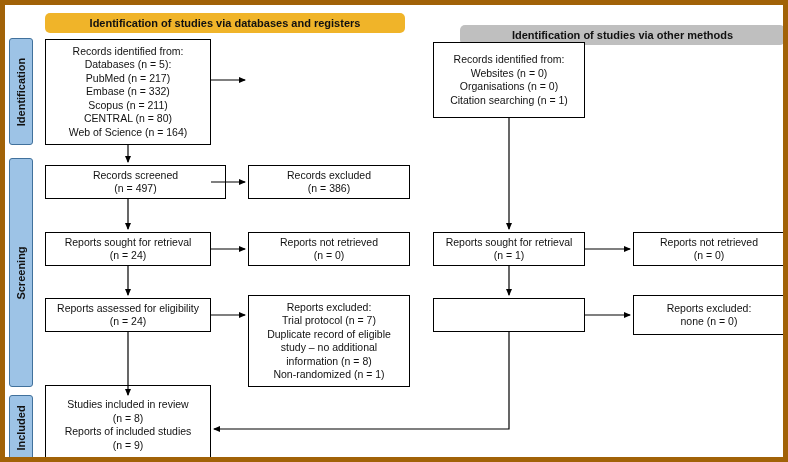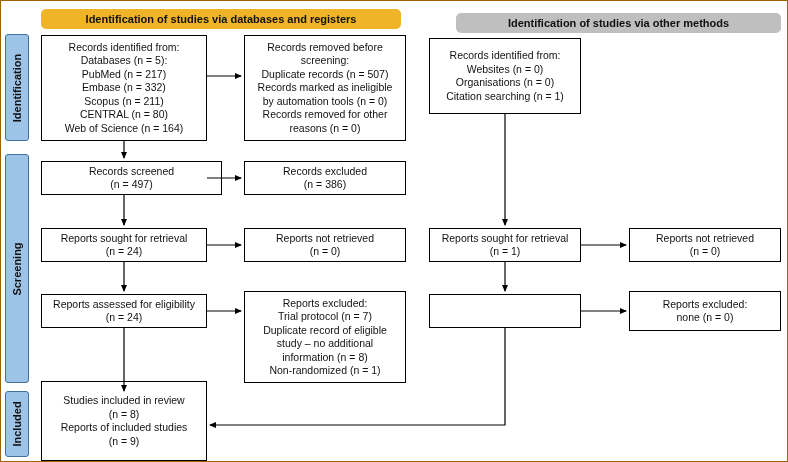--- a/index.html
+++ b/index.html
@@ -12,38 +12,38 @@
   html,body{margin:0;padding:0;}
   body{
     font-family:"Liberation Sans", sans-serif;
     background:#ffffff;
   }
   .canvas{
     position:relative;
     width:788px;
     height:462px;
     background:#ffffff;
-    border:1px solid #a16207;
+    border:5px solid #a16207;
     box-sizing:border-box;
     overflow:hidden;
     text-decoration:underline;
   }
   .hdr{
     position:absolute;
     display:flex;
     align-items:center;
     justify-content:center;
     font-weight:bold;
     font-size:11px;
     color:#111;
     border-radius:5px;
     text-align:center;
   }
   .hdr-db{left:40px;top:8px;width:360px;height:20px;background:var(--header-db);}
-  .hdr-other{left:455px;top:12px;width:325px;height:20px;background:var(--header-other);}
+  .hdr-other{left:455px;top:20px;width:325px;height:20px;background:var(--header-other);}
   .stage{
     position:absolute;
     left:4px;
     width:24px;
     background:var(--stage-fill);
     border:1px solid var(--stage-border);
     border-radius:3px;
     display:flex;
     align-items:center;
     justify-content:center;
@@ -121,27 +121,20 @@
     <span>Included</span>
   </div>
 
   <div class="box b-db-identified">Records identified from:
 Databases (n = 5):
 PubMed (n = 217)
 Embase (n = 332)
 Scopus (n = 211)
 CENTRAL (n = 80)
 Web of Science (n = 164)</div>
-  <div class="box b-removed">Records removed before
-screening:
-Duplicate records (n = 507)
-Records marked as ineligible
-by automation tools (n = 0)
-Records removed for other
-reasons (n = 0)</div>
   <div class="box b-screened">Records screened
 (n = 497)</div>
   <div class="box b-excluded">Records excluded
 (n = 386)</div>
   <div class="box b-sought-db">Reports sought for retrieval
 (n = 24)</div>
   <div class="box b-notretrieved-db">Reports not retrieved
 (n = 0)</div>
   <div class="box b-assessed-db">Reports assessed for eligibility
 (n = 24)</div>

